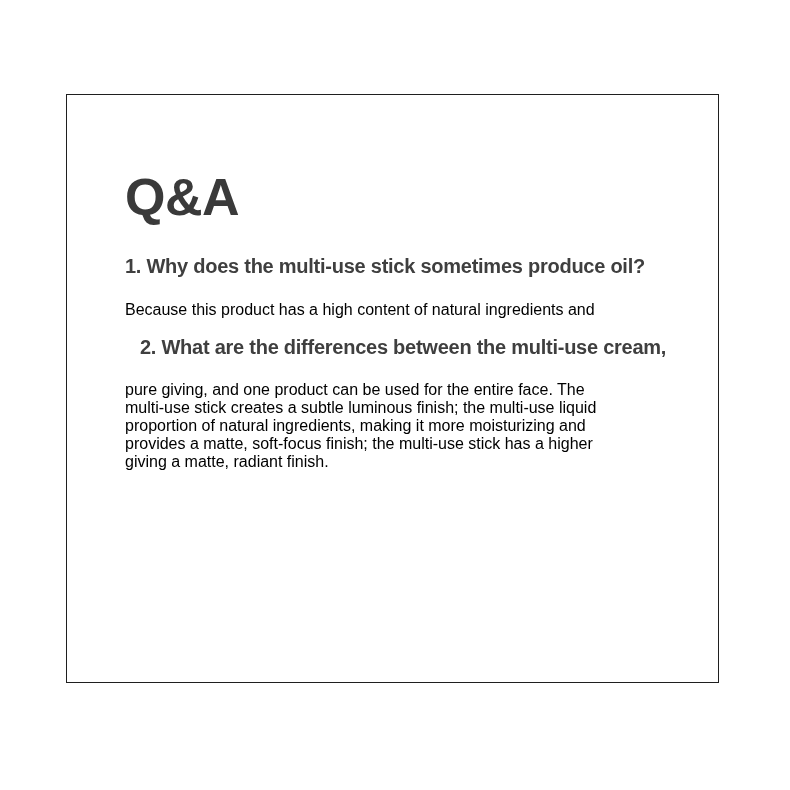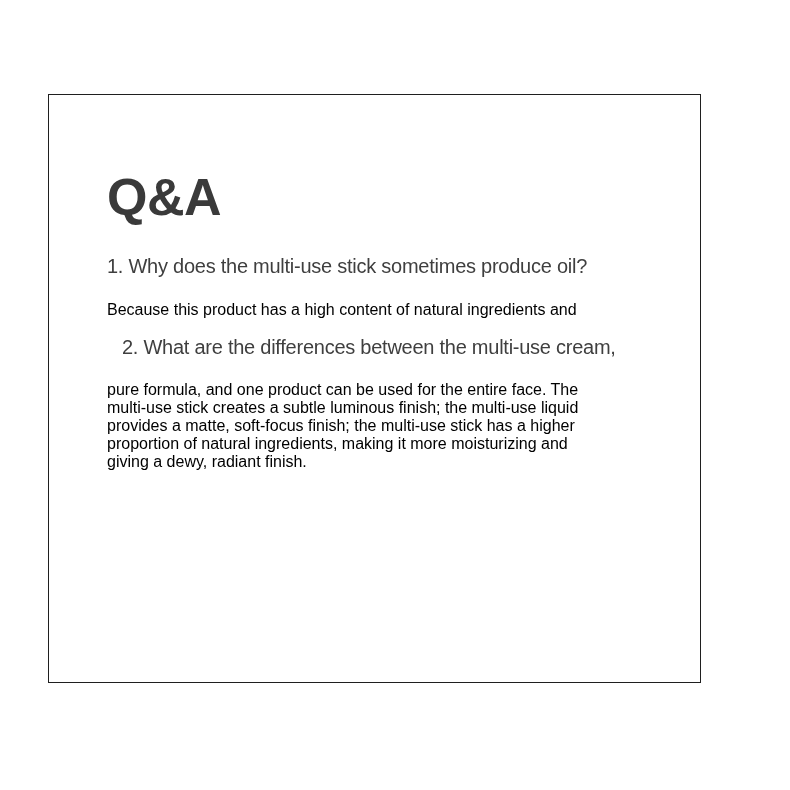--- a/index.html
+++ b/index.html
@@ -9,42 +9,42 @@
   }
   body {
     width: 790px;
     height: 790px;
     position: relative;
     font-family: "Liberation Sans", sans-serif;
     overflow: hidden;
   }
   .qa-card {
     position: absolute;
-    left: 48px;
+    left: 66px;
     top: 94px;
     width: 653px;
     height: 589px;
     box-sizing: border-box;
     border: 1px solid #1f1f1f;
     background: #ffffff;
     padding: 76px 50px 0 58px;
   }
   .qa-title {
     margin: 0;
     font-size: 52px;
     line-height: 52px;
     font-weight: 700;
     letter-spacing: -0.5px;
     color: #3a3a3a;
   }
   .question {
     margin: 31px 0 0 0;
     font-size: 20px;
     line-height: 24px;
-    font-weight: 400;
+    font-weight: 700;
     letter-spacing: -0.25px;
     color: #3f3f3f;
   }
   .answer {
     margin: 23px 0 0 0;
     font-size: 18px;
     line-height: 23px;
     font-weight: 400;
     letter-spacing: -0.3px;
     color: #4d4d4d;
@@ -69,21 +69,21 @@
       <div class="line">Because this product has a high content of natural ingredients and</div>
     <p></p>
   </section>
 
   <section class="qa-item qa-item-2">
     <h2 class="question">
       <div class="line">2. What are the differences between the multi-use cream,</div>
     </h2>
     <p class="answer">
       </p>
-      <div class="line">pure formula, and one product can be used for the entire face. The</div>
+      <div class="line">pure giving, and one product can be used for the entire face. The</div>
       <div class="line">multi-use stick creates a subtle luminous finish; the multi-use liquid</div>
+      <div class="line">proportion of natural ingredients, making it more moisturizing and</div>
       <div class="line">provides a matte, soft-focus finish; the multi-use stick has a higher</div>
-      <div class="line">proportion of natural ingredients, making it more moisturizing and</div>
-      <div class="line">giving a dewy, radiant finish.</div>
+      <div class="line">giving a matte, radiant finish.</div>
     <p></p>
   </section>
 
 </div>
 
 </body></html>

